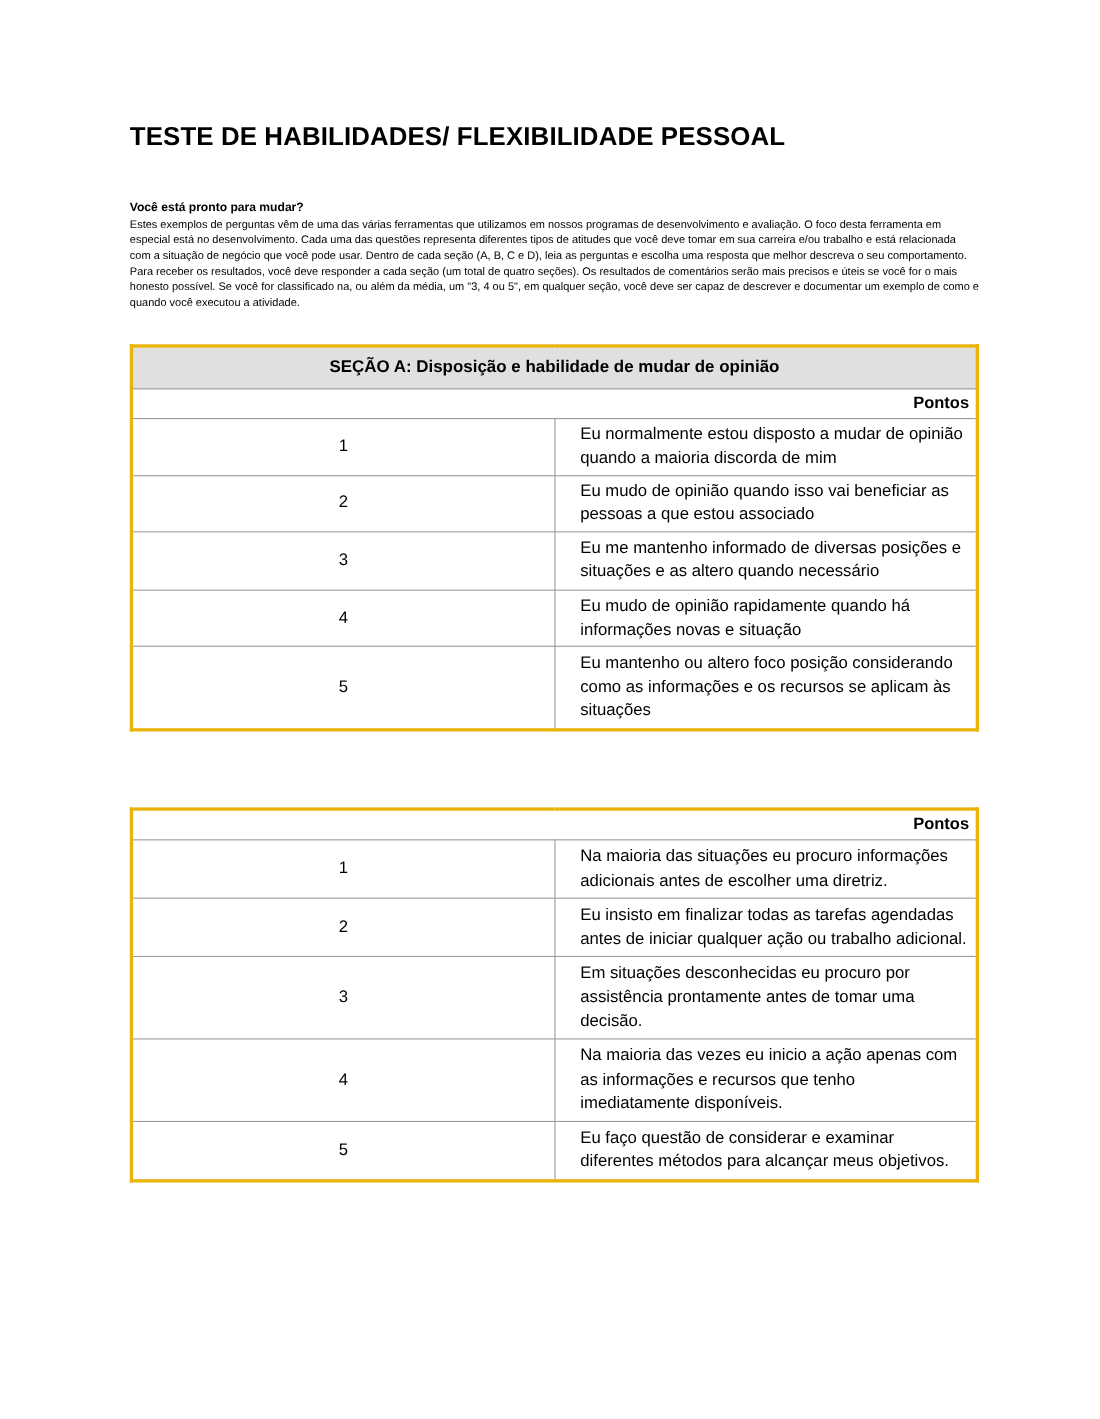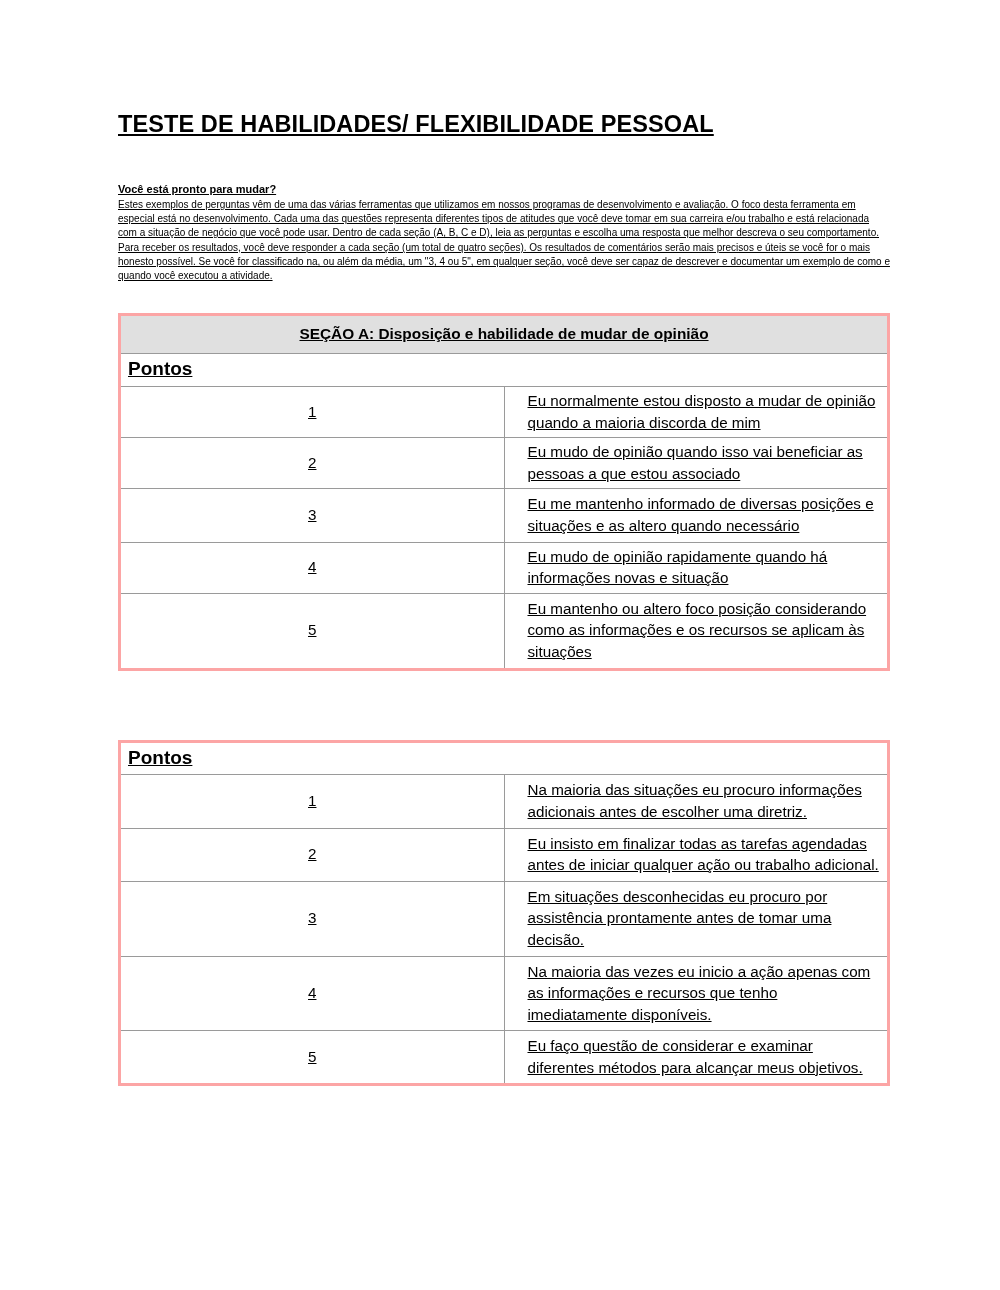--- a/index.html
+++ b/index.html
@@ -15,21 +15,20 @@
     color: #000000;
     -webkit-font-smoothing: antialiased;
   }
   .page {
     position: relative;
     width: 1000px;
     height: 1290px;
     box-sizing: border-box;
     padding: 110px 112px 0 118px;
     background: #ffffff;
-    text-decoration: underline;
   }
   .doc-title {
     font-size: 23.5px;
     font-weight: bold;
     letter-spacing: 0.1px;
     line-height: 1.2;
     margin: 0 0 44px 0;
   }
   .lead-heading {
     font-size: 11px;
@@ -48,21 +47,21 @@
     font-size: 15.2px;
     font-weight: bold;
     line-height: 1.42;
     margin: 22px 0 0 0;
   }
 
   
   .section-table {
     width: 772px;
     border-collapse: collapse;
-    border: 3px solid #fca5a5;
+    border: 3px solid #eab308;
     table-layout: fixed;
     margin-top: 32px;
   }
   .section-table.first { margin-top: 30px; }
 
   .section-table th,
   .section-table td {
     border: 1px solid #9a9a9a;
     font-size: 15.2px;
     line-height: 1.42;
@@ -70,23 +69,23 @@
   }
   .sec-header th {
     background: #e0e0e0;
     font-weight: bold;
     text-align: center;
     padding: 7px 6px 8px 6px;
     font-size: 15.4px;
   }
   .pontos-row td {
     font-weight: bold;
-    text-align: left;
+    text-align: right;
     padding: 2px 6px 3px 7px;
-    font-size: 19px;
+    font-size: 15px;
   }
   .item-row td.pt {
     width: 62px;
     text-align: center;
     padding: 3px 4px 4px 4px;
   }
   .item-row td.desc {
     text-align: left;
     padding: 3px 8px 4px 23px;
   }

